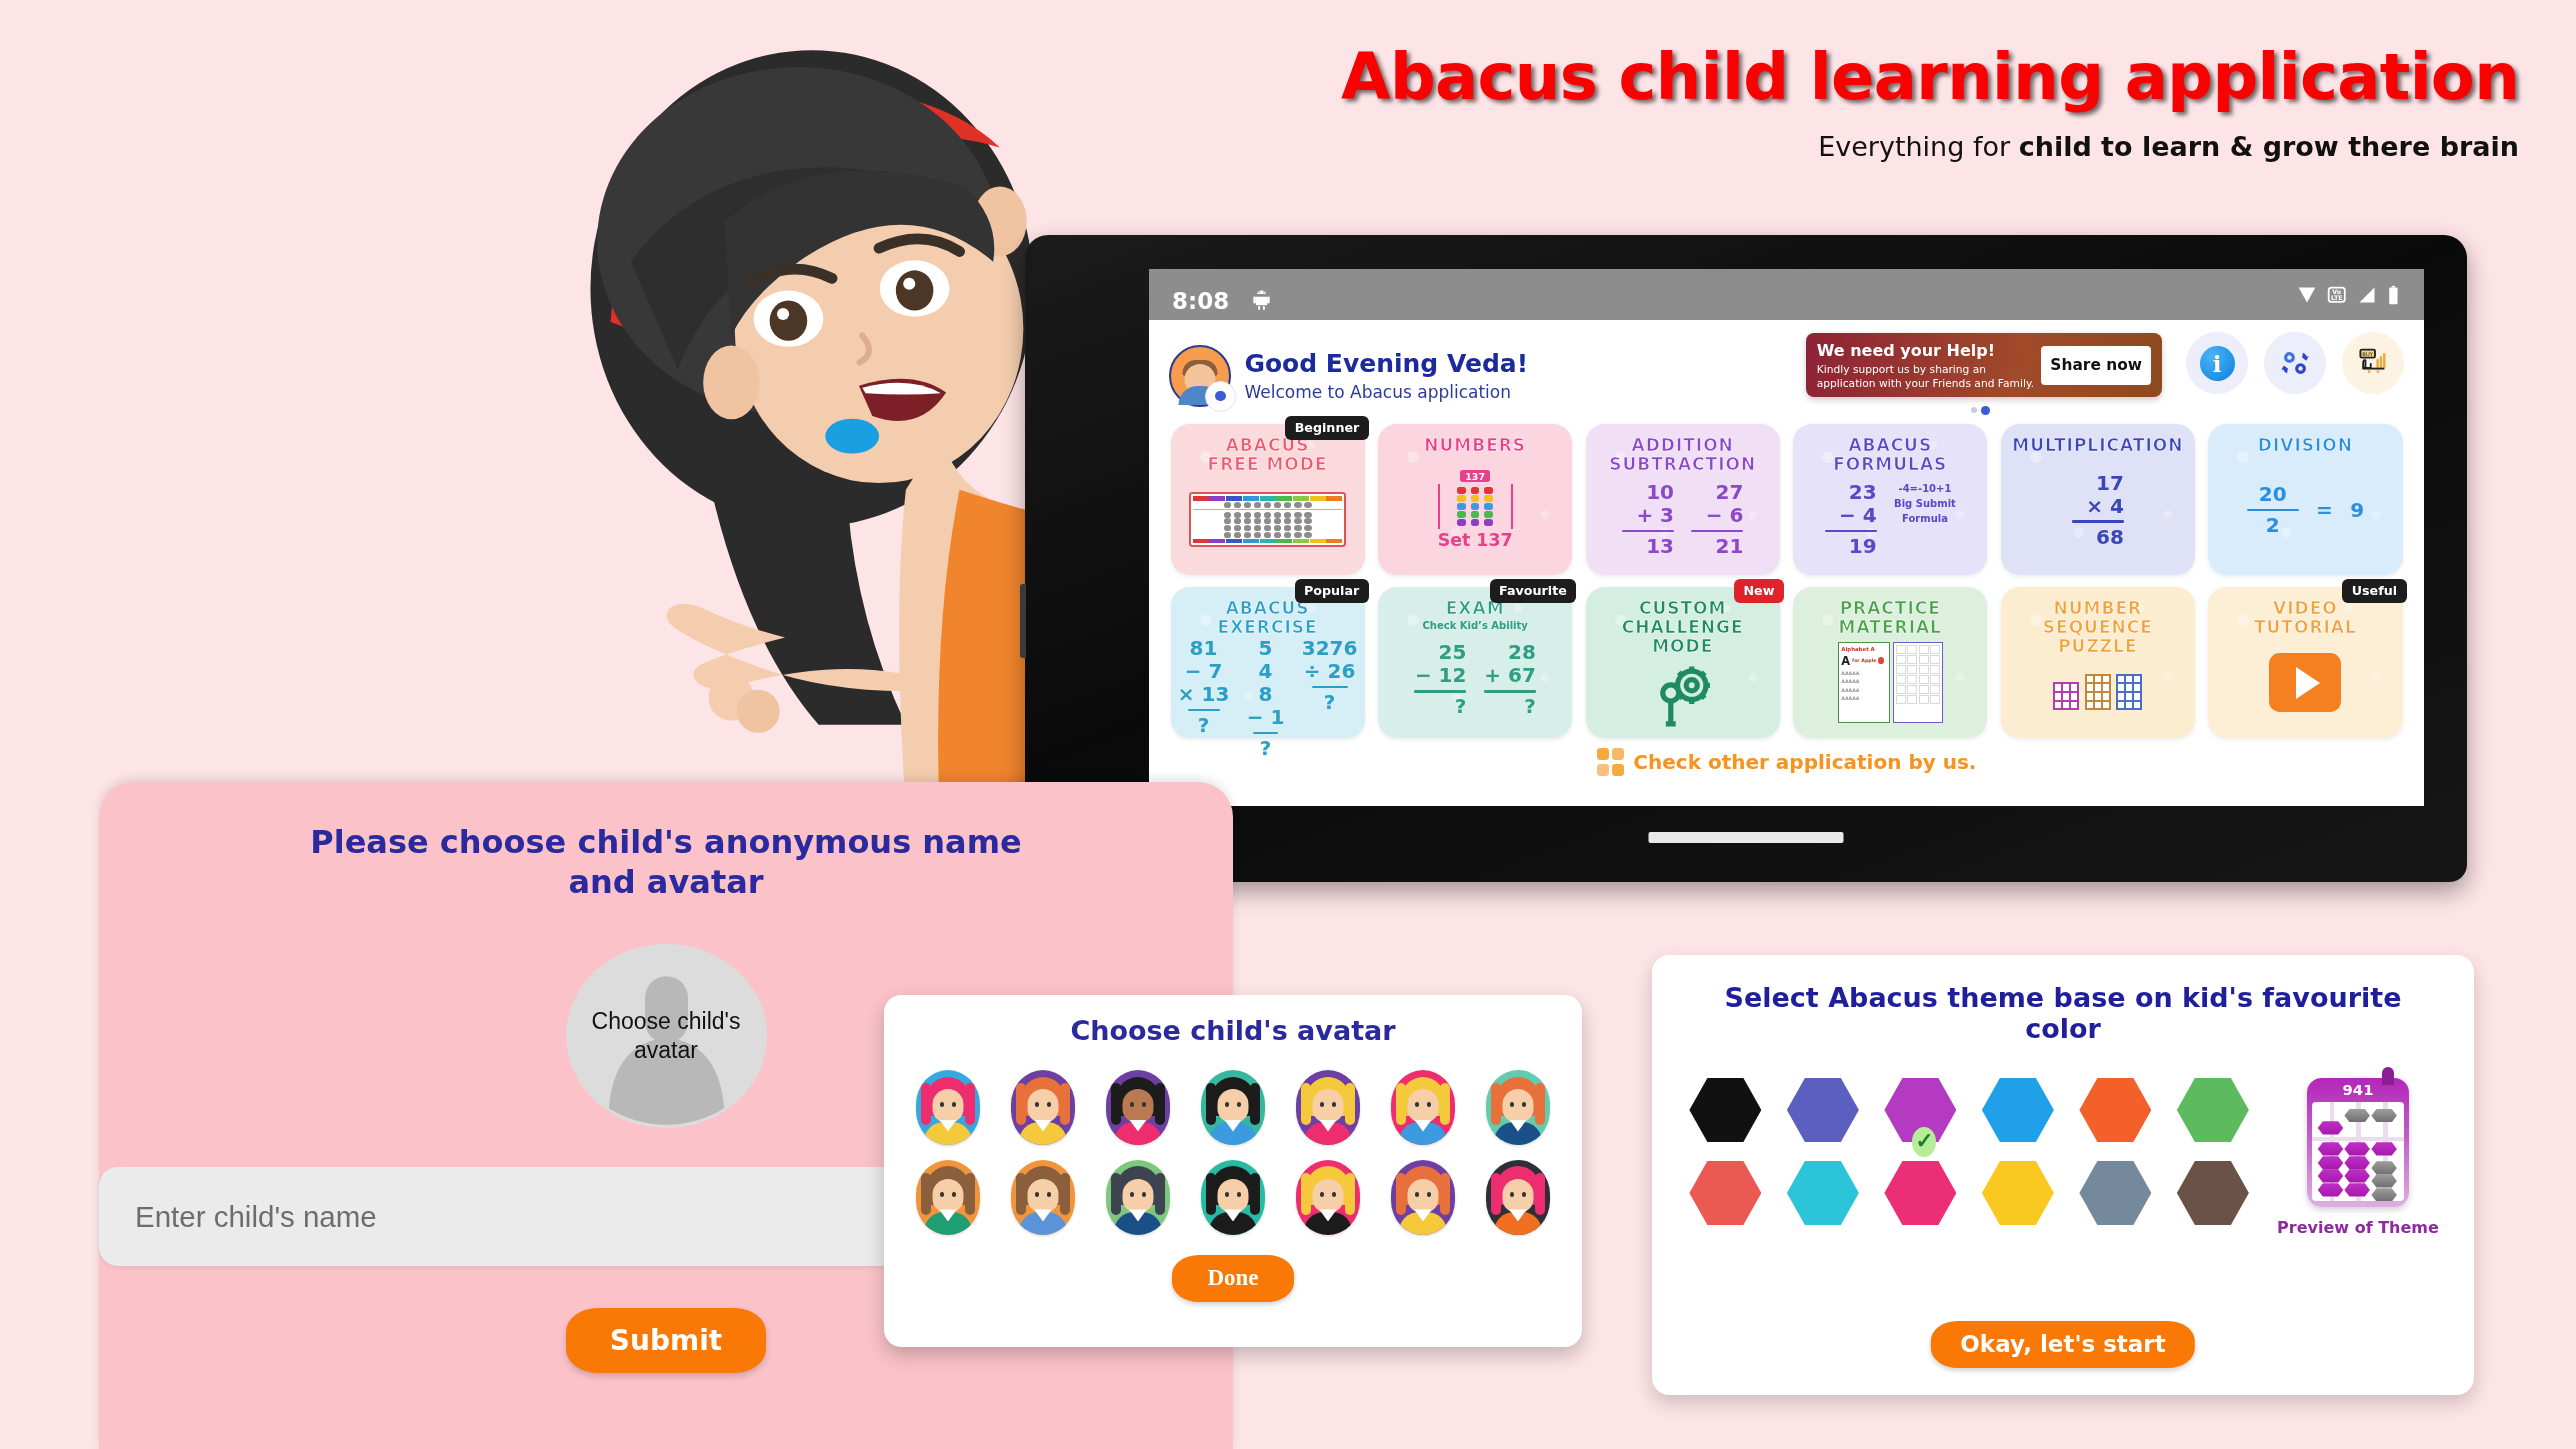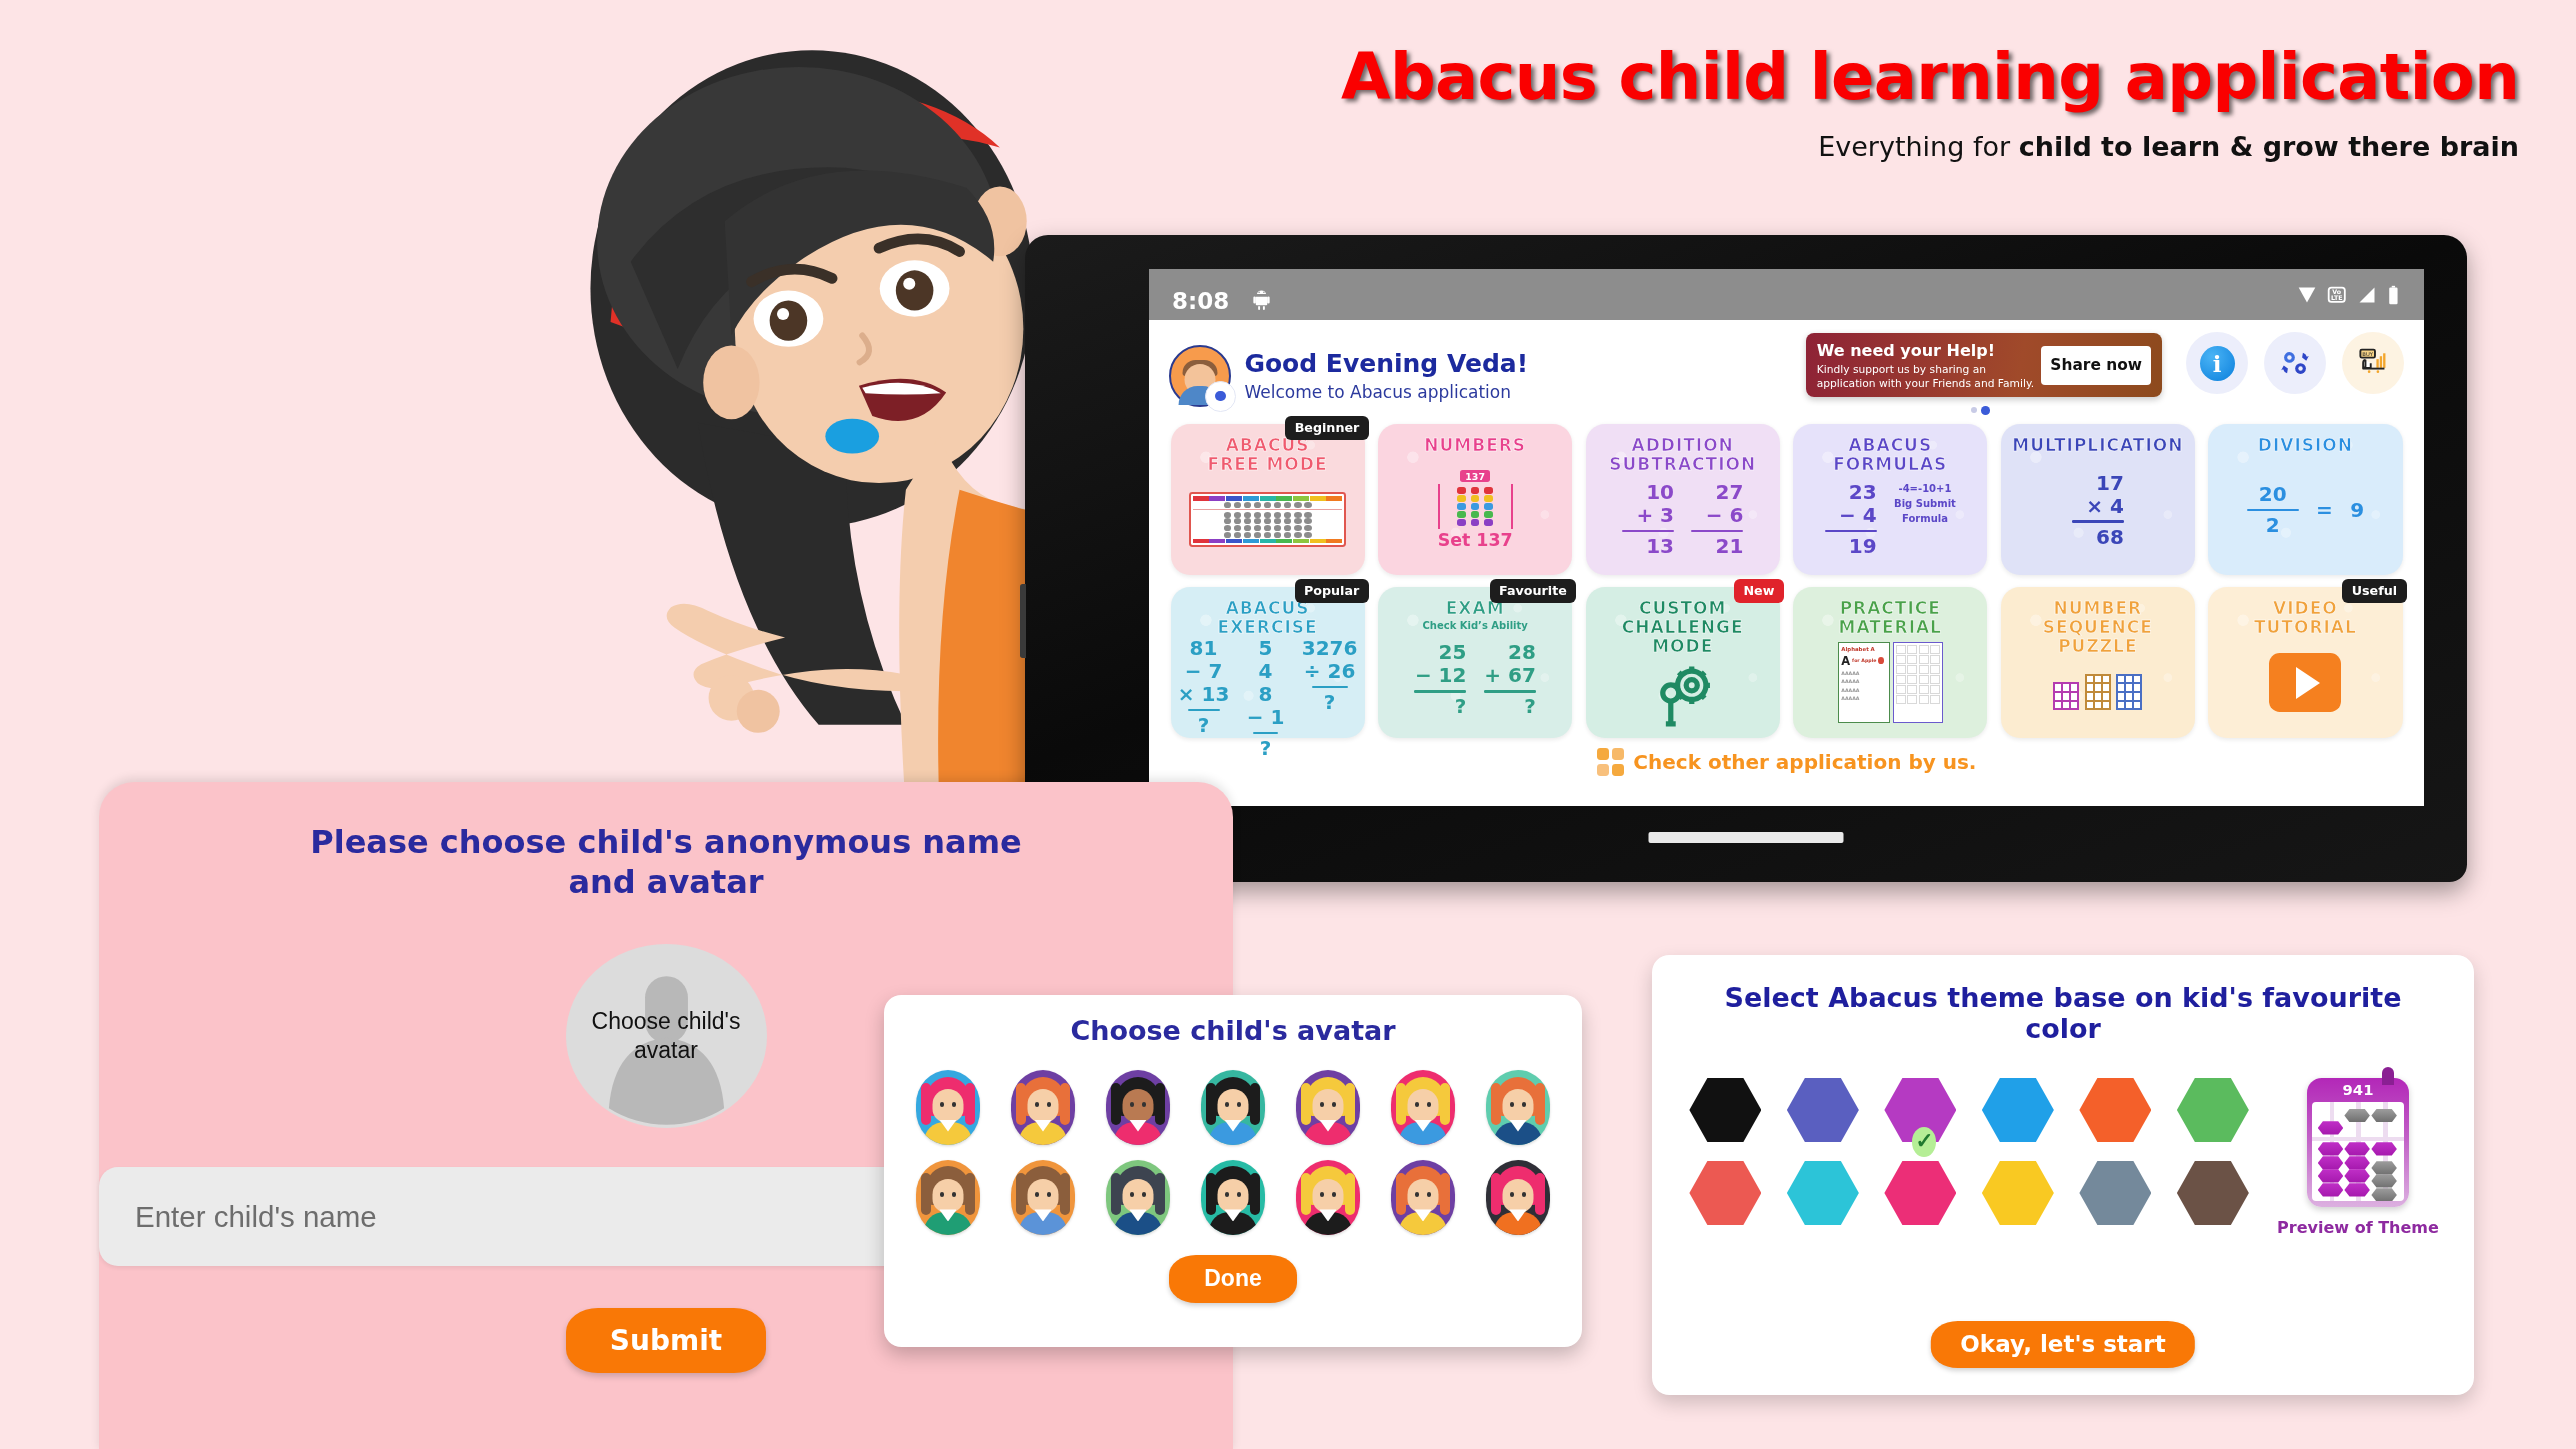--- a/index.html
+++ b/index.html
@@ -258,21 +258,21 @@
   .av .body { position:absolute; left:50%; bottom:0; transform:translateX(-50%);
     width: 48px; height: 23px; border-radius: 20px 20px 0 0; z-index:4; }
   .av .collar { position:absolute; left:50%; bottom:13.4px; transform:translateX(-50%);
     width: 17.4px; height: 12px; background:#fff; z-index:5;
     clip-path: polygon(0 0, 100% 0, 50% 100%); }
   .av .sidehair { position:absolute; top:13.4px; width:9.4px; height:42px; border-radius:5.4px; z-index:1; }
   .av .sidehair.l { left: 5.4px; } .av .sidehair.r { right: 5.4px; }
   .done-btn {
     display:block; margin: 20px auto 0 auto;
     background:#f97806; color:#fff; border:none; cursor:pointer;
-    font-family:Liberation Sans, sans-serif; font-weight:bold; font-size: 23px;
+    font-family:Liberation Serif, serif; font-weight:bold; font-size: 23px;
     padding: 10.7px 35px; border-radius: 27px / 20px;
     box-shadow: 0 2.7px 5.4px rgba(0,0,0,0.18);
   }
 
   
   .theme-panel {
     position:absolute; left: 1652px; top: 955px;
     width: 822px; height: 440px;
     background:#fff; border-radius: 17.4px;
     box-shadow: 0 8px 19px rgba(0,0,0,0.18);

